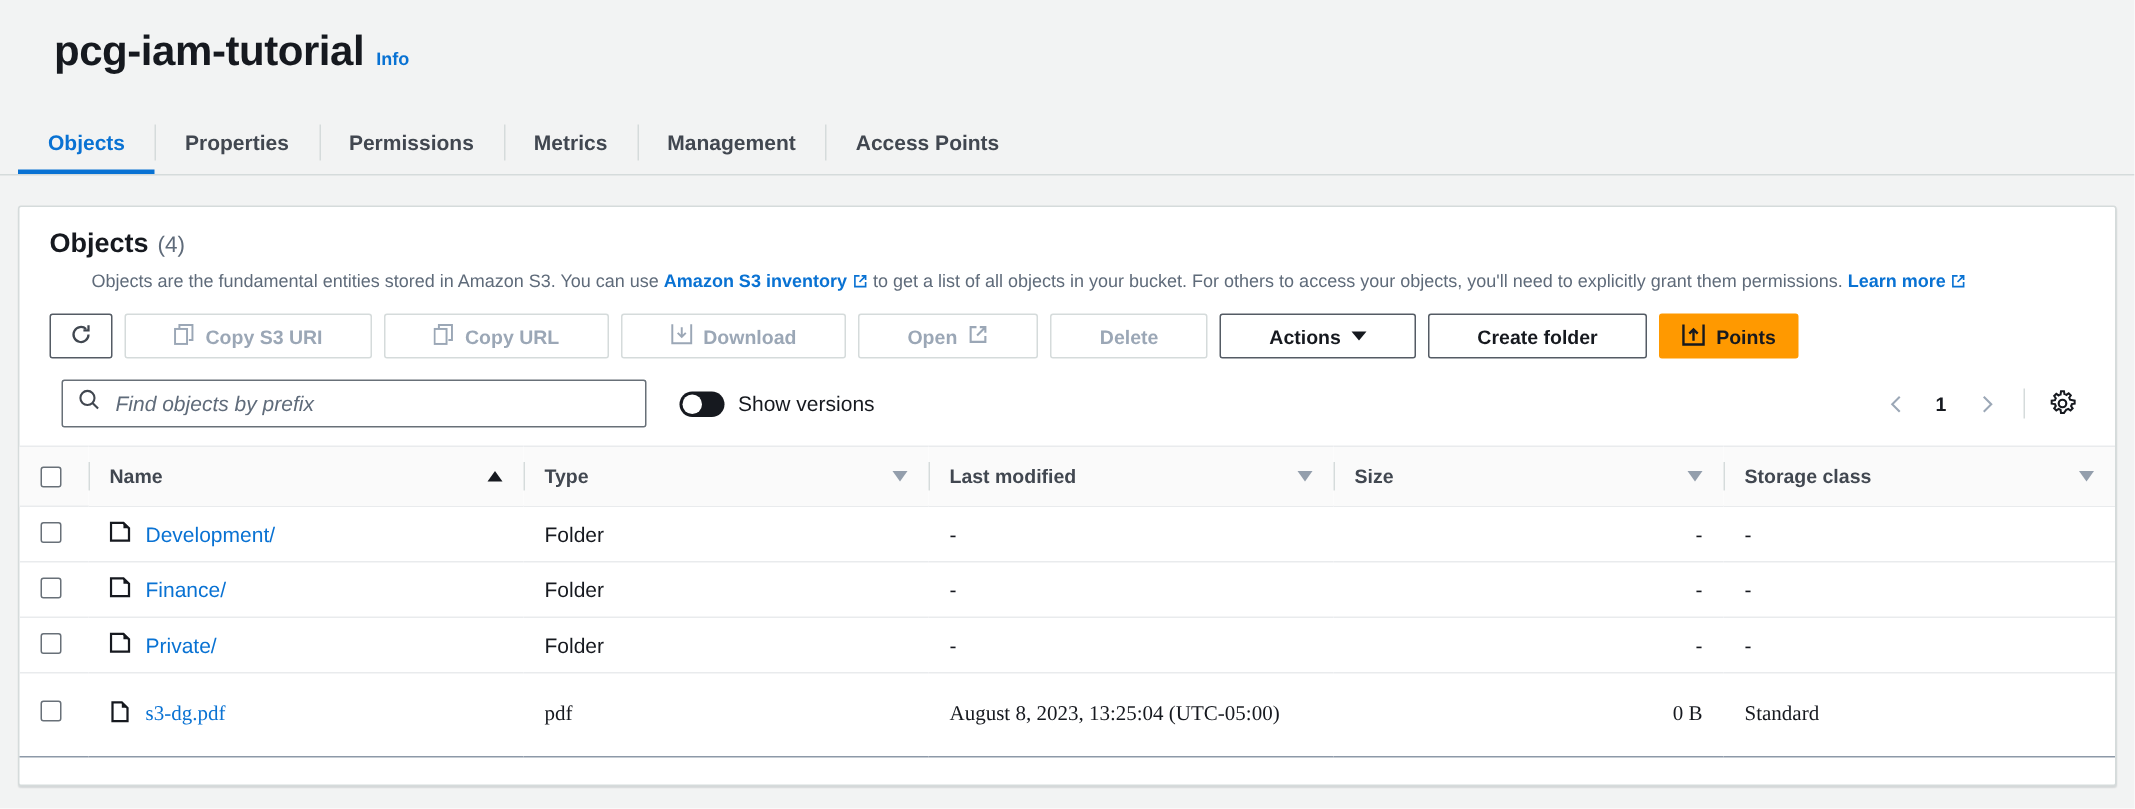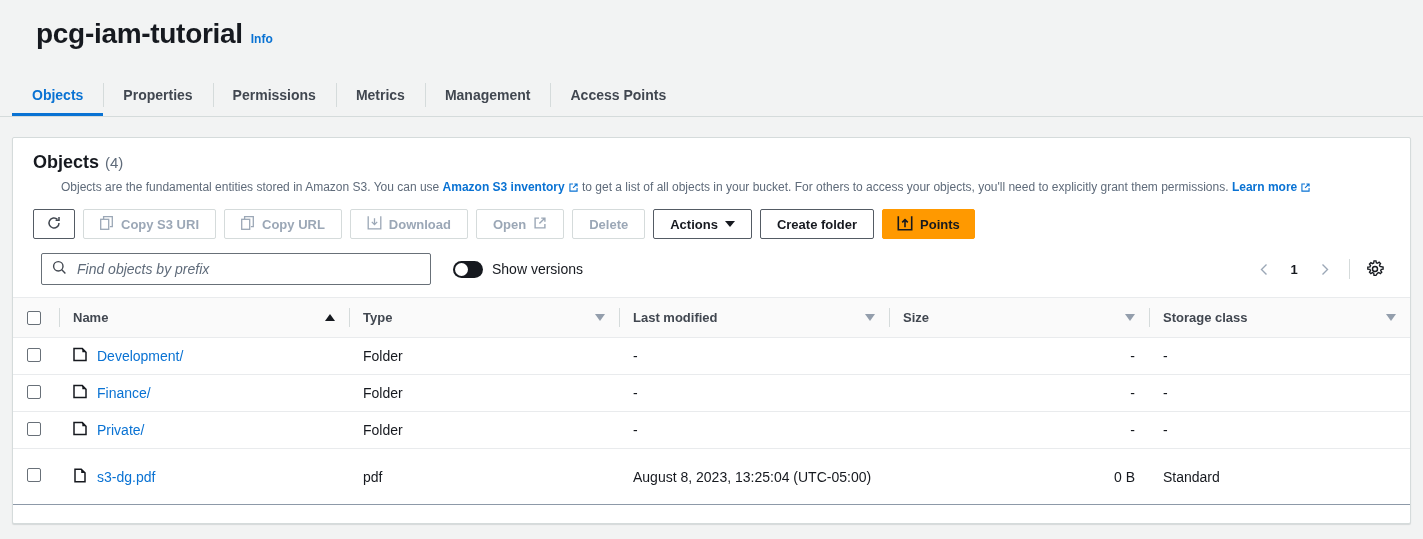--- a/index.html
+++ b/index.html
@@ -130,21 +130,21 @@
   .btn {
     height: 30px;
     box-sizing: border-box;
     border: 1px solid #545b64;
     border-radius: 2px;
     background: #ffffff;
     color: #16191f;
     font-family: "Liberation Sans", sans-serif;
     font-size: 13px;
     font-weight: 700;
-    padding: 0 16px;
+    padding: 0 32px;
     display: inline-flex;
     align-items: center;
     justify-content: center;
     gap: 7px;
     cursor: pointer;
     white-space: nowrap;
   }
   .btn.icon-only {
     padding: 0 12px;
   }
@@ -303,21 +303,21 @@
   }
   table.objects td {
     border-bottom: 1px solid #e9ebed;
     font-size: 14px;
     color: #16191f;
     padding: 9px 14px;
     vertical-align: middle;
     height: 32px;
     box-sizing: border-box;
   }
-  tr.row-tall td { height: 56px; }
+  tr.row-tall td { height: 56px; font-family: Liberation Serif, serif; }
   table.objects tbody tr:last-child td {
     border-bottom: 1px solid #8d99a8;
   }
   .cb {
     width: 14px; height: 14px;
     box-sizing: border-box;
     border: 1px solid #687078;
     border-radius: 2px;
     background: #fff;
     display: inline-block;

